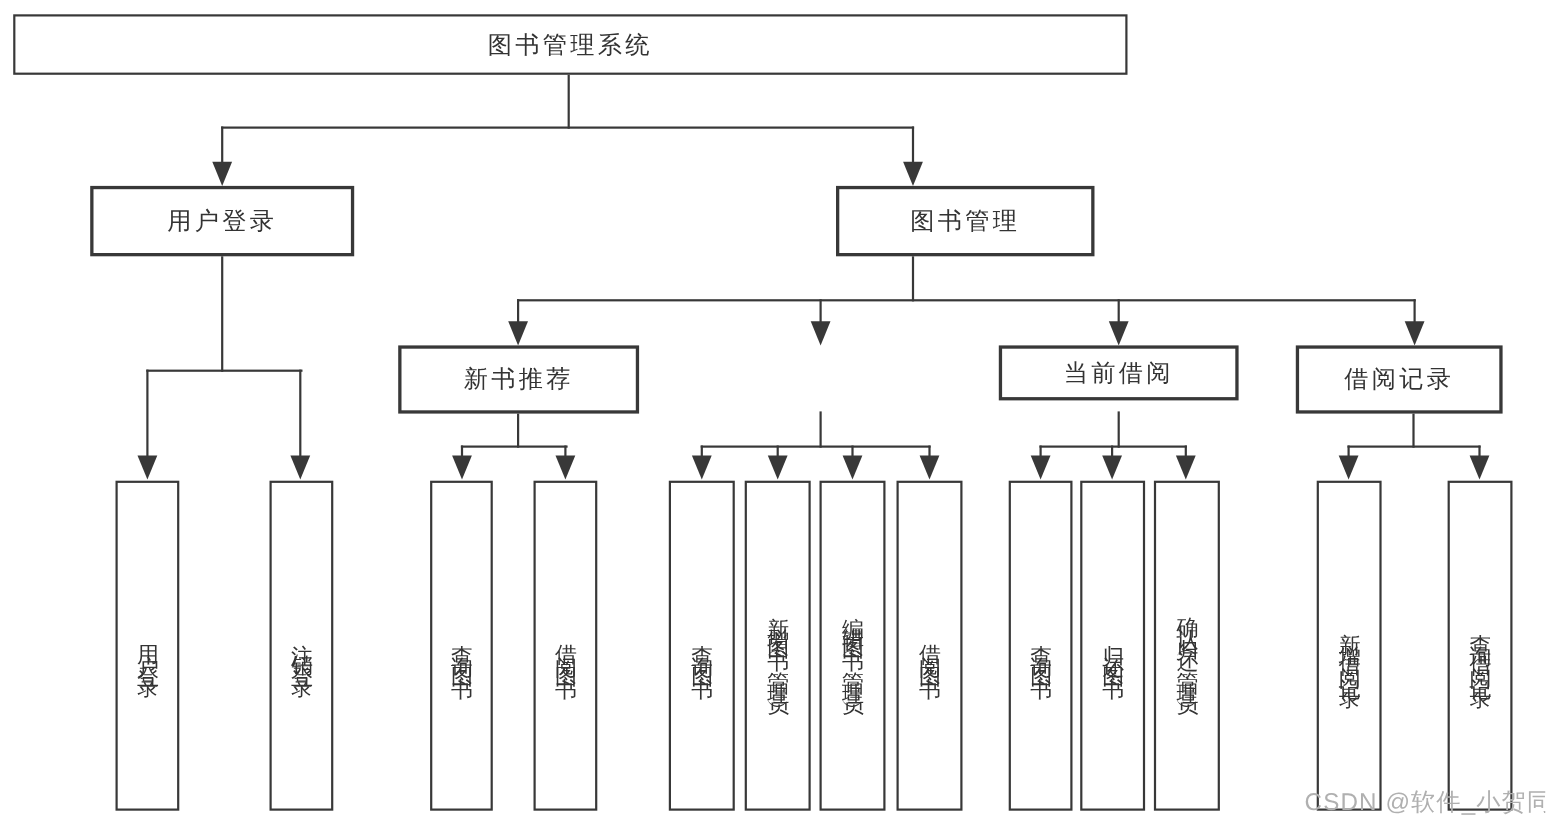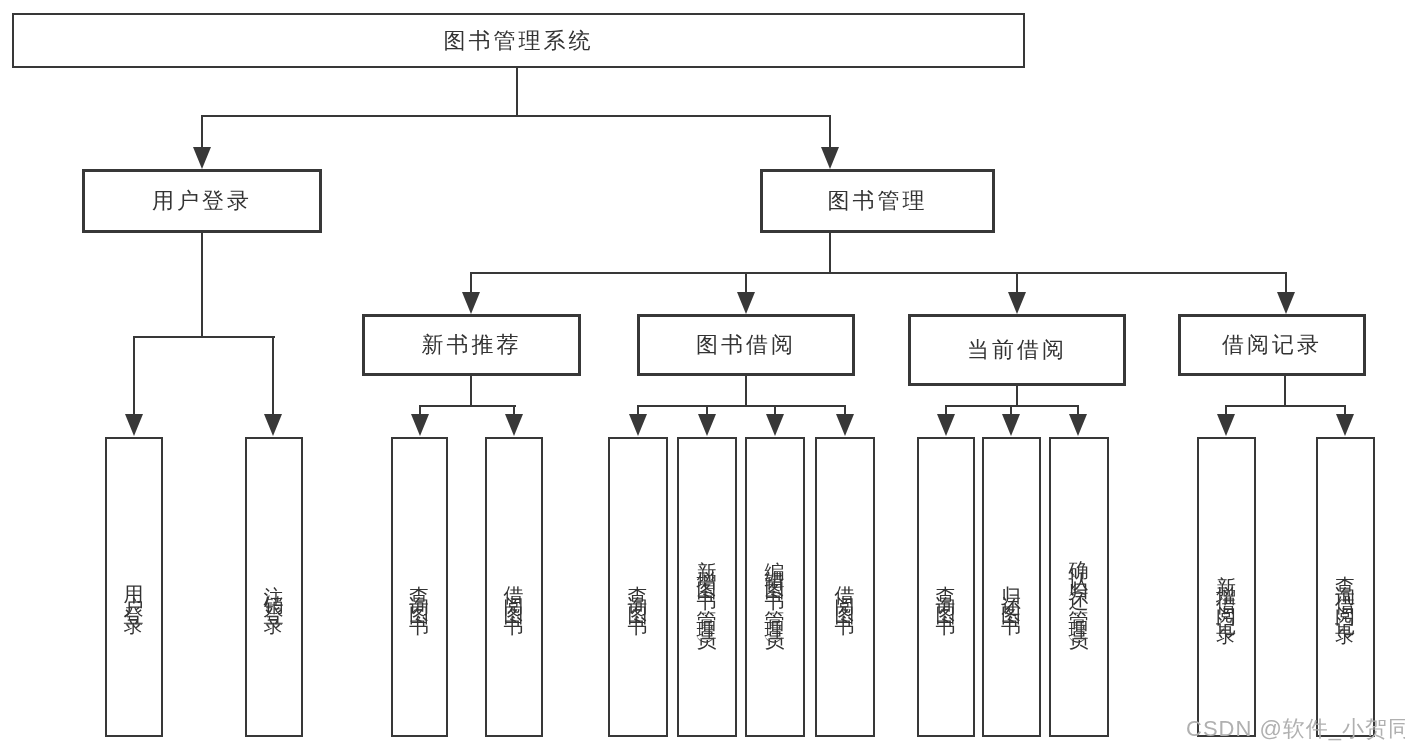--- a/index.html
+++ b/index.html
@@ -83,22 +83,21 @@
   <div class="vline" style="left:470px;top:272px;height:24px;"></div>
   <div class="arrow" style="left:462px;top:292px;"></div>
   <div class="vline" style="left:745px;top:272px;height:24px;"></div>
   <div class="arrow" style="left:737px;top:292px;"></div>
   <div class="vline" style="left:1016px;top:272px;height:24px;"></div>
   <div class="arrow" style="left:1008px;top:292px;"></div>
   <div class="vline" style="left:1285px;top:272px;height:24px;"></div>
   <div class="arrow" style="left:1277px;top:292px;"></div>
 
   <div class="box" style="left:362px;top:314px;width:219px;height:62px;text-align:right;">新书推荐</div>
-  <div class="box" style="left:637px;top:314px;width:218px;height:62px;">图书借阅</div>
-  <div class="box" style="left:908px;top:314px;width:218px;height:72px;">当前借阅</div>
+  <div class="box" style="left:908px;top:314px;width:218px;height:50px;">当前借阅</div>
   <div class="box" style="left:1178px;top:314px;width:188px;height:62px;">借阅记录</div>
 
   <div class="vline" style="left:470px;top:374px;height:33px;"></div>
   <div class="hline" style="left:419px;top:405px;width:97px;"></div>
   <div class="vline" style="left:419px;top:405px;height:12px;"></div>
   <div class="arrow" style="left:411px;top:414px;"></div>
   <div class="vline" style="left:513px;top:405px;height:12px;"></div>
   <div class="arrow" style="left:505px;top:414px;"></div>
 
   <div class="vline" style="left:745px;top:374px;height:33px;"></div>

